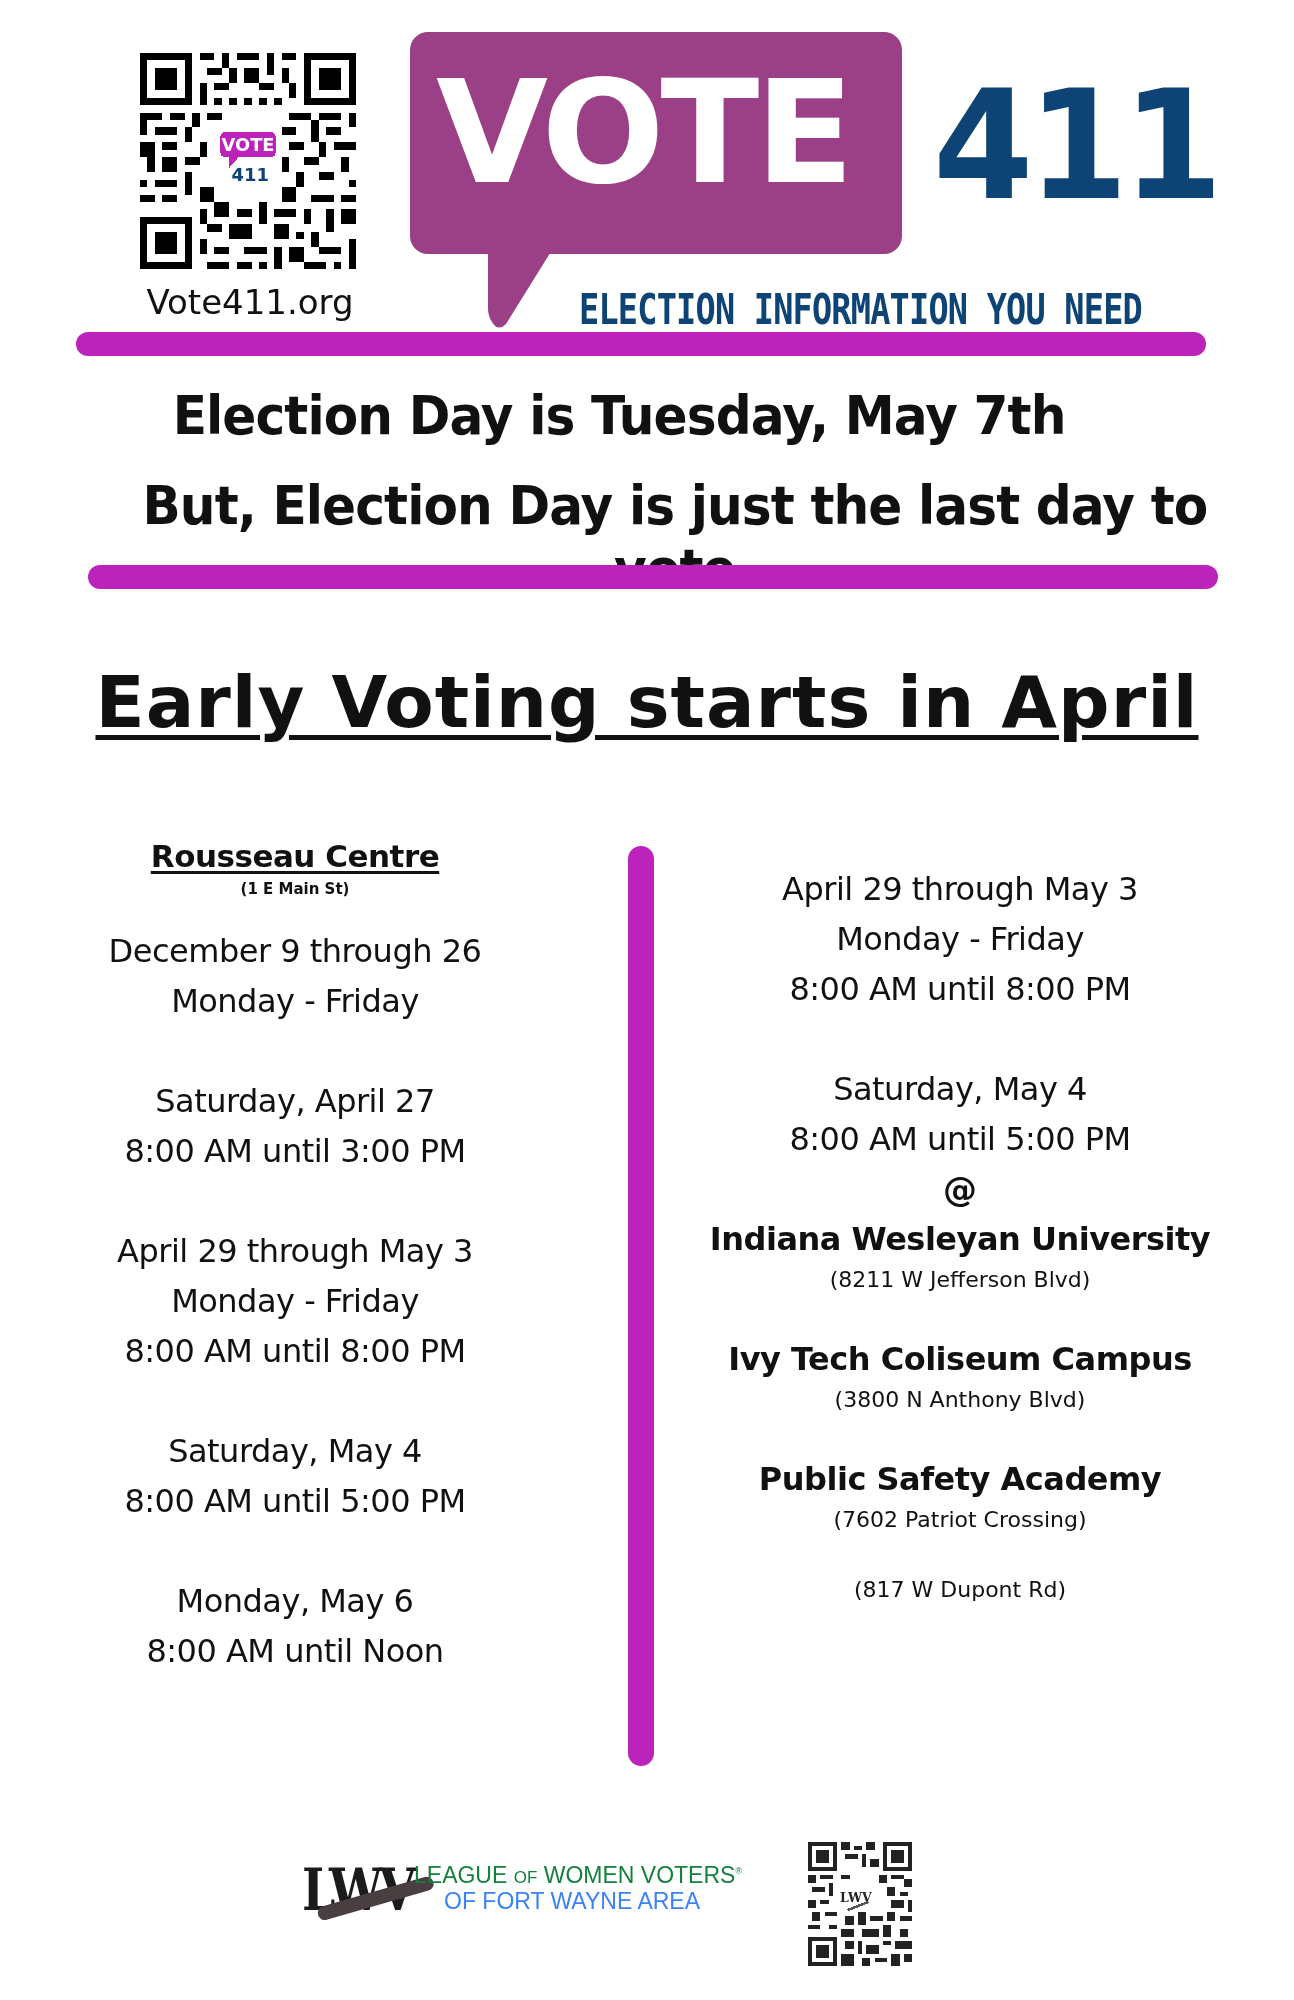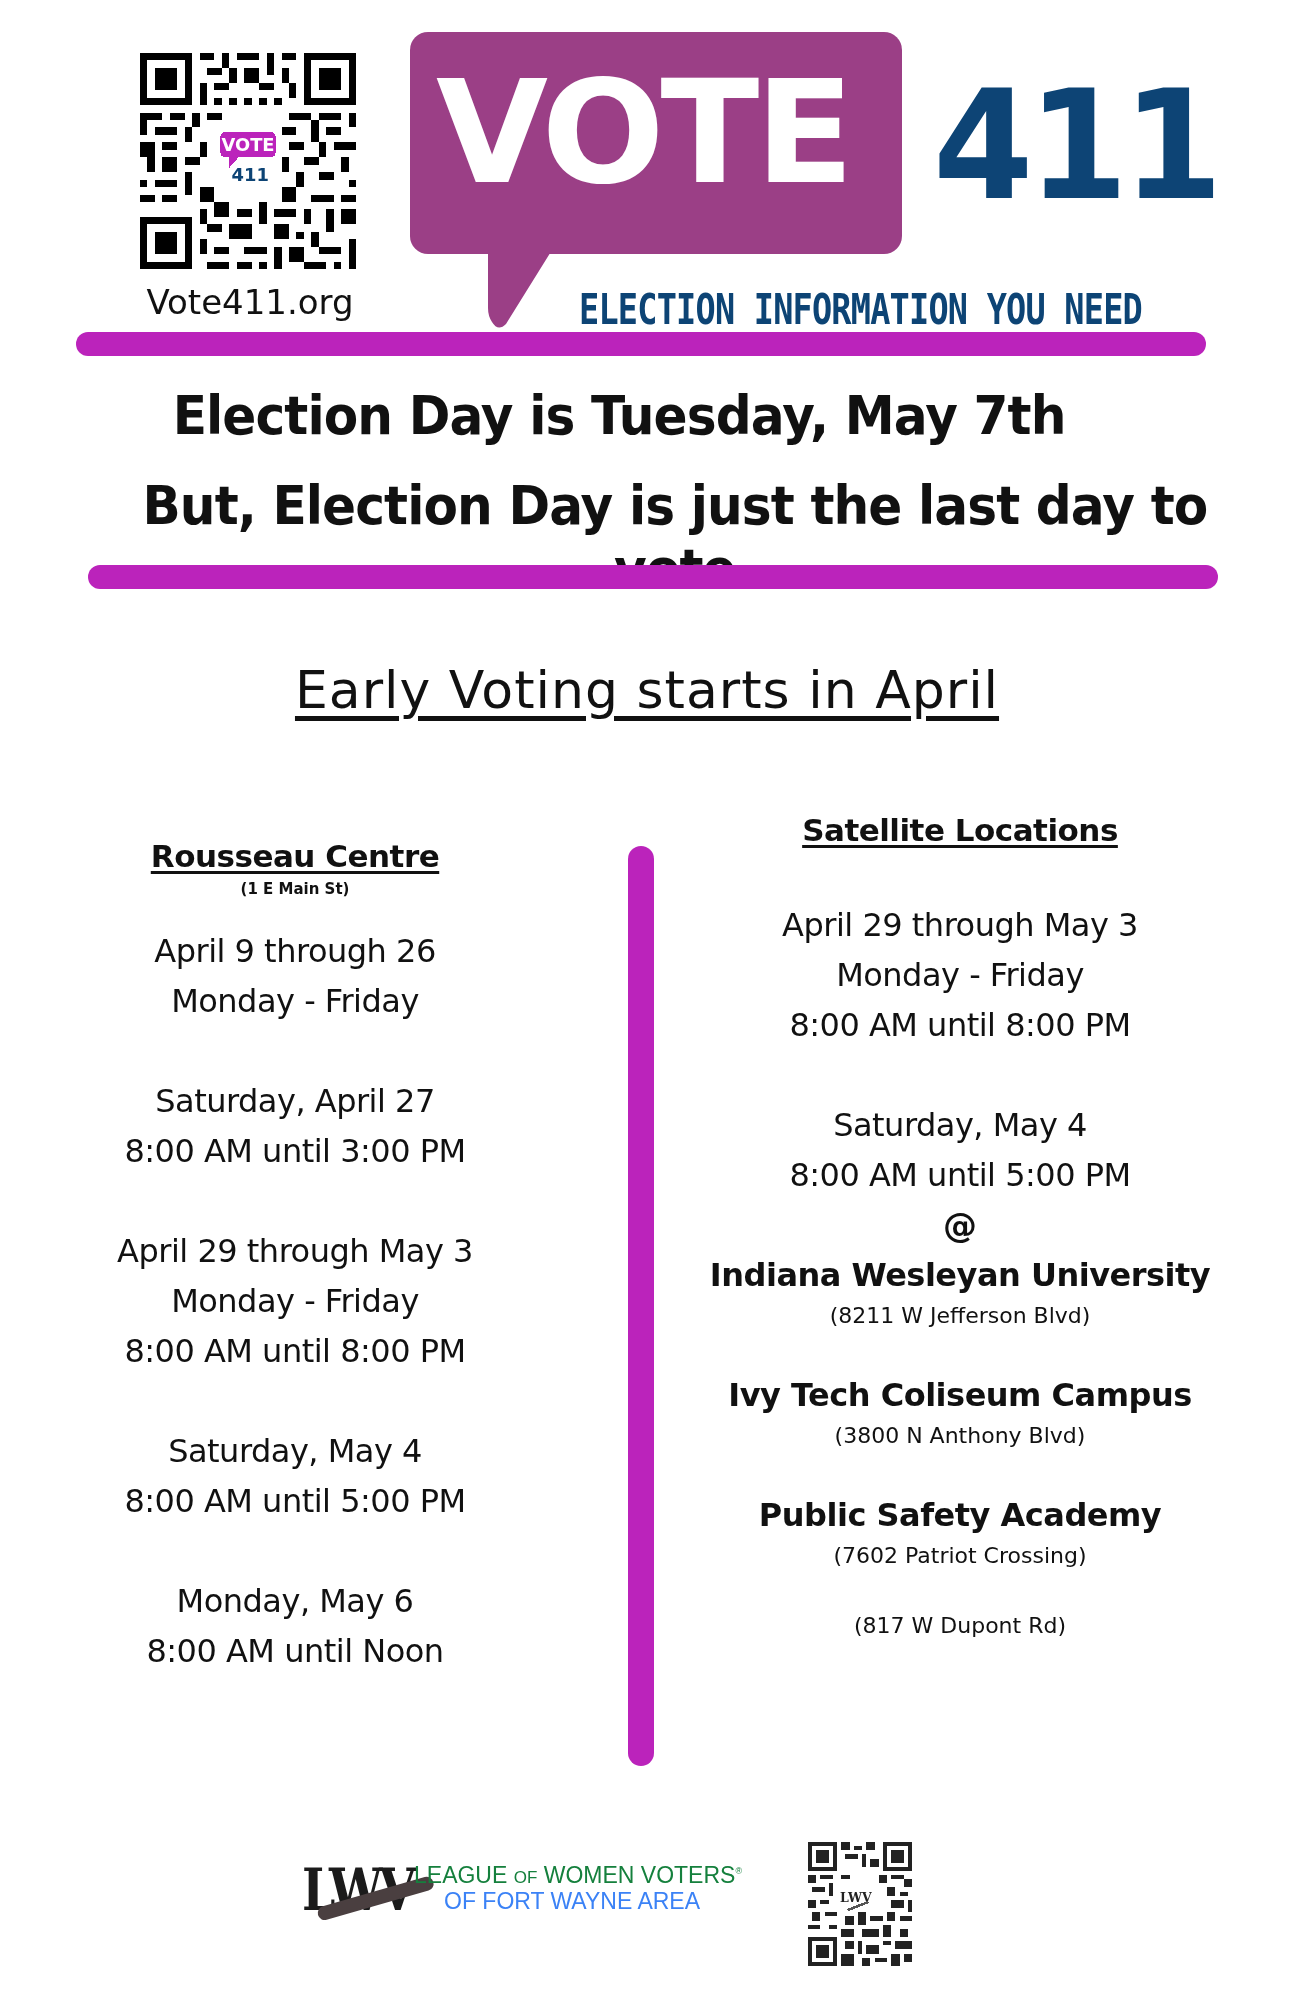--- a/index.html
+++ b/index.html
@@ -19,21 +19,21 @@
     .tagline { left: 579px; top: 284px; width: 605px; font-family: "DejaVu Sans Mono", monospace; font-weight: bold; font-size: 43px; color: #0d4475; letter-spacing: -1px; transform: scaleX(0.78); transform-origin: left; white-space: nowrap; }
 
     .bar { background: #bb23bb; border-radius: 14px; }
     .bar-top { left: 76px; top: 332px; width: 1130px; height: 24px; }
     .bar-mid { left: 88px; top: 565px; width: 1130px; height: 24px; }
 
     .headline { width: 1294px; left: 0; text-align: center; font-family: "DejaVu Sans", sans-serif; font-weight: bold; color: #111; letter-spacing: -1px; }
     .hl-1 { top: 384px; font-size: 54px; padding-right: 60px; transform: scaleX(0.93); }
     .hl-2 { top: 474px; font-size: 54px; padding-left: 60px; transform: scaleX(0.93); }
 
-    .early { left: 0; width: 1294px; top: 660px; text-align: center; font-family: "DejaVu Sans", sans-serif; font-weight: normal; font-size: 52px; letter-spacing: 1px; }
+    .early { left: 0; width: 1294px; top: 660px; text-align: center; font-family: "DejaVu Sans", sans-serif; font-weight: bold; font-size: 72px; letter-spacing: 1px; }
     .early span { text-decoration: underline; text-decoration-thickness: 5px; text-underline-offset: 8px; }
 
     .divider { left: 628px; top: 846px; width: 26px; height: 920px; background: #bb23bb; border-radius: 13px; }
 
     .col { position: absolute; text-align: center; font-family: "DejaVu Sans", sans-serif; color: #111; }
     .col-left { left: 70px; width: 450px; }
     .col-right { left: 700px; width: 520px; }
 
     .sec-title { font-size: 31px; font-weight: bold; text-decoration: underline; text-underline-offset: 4px; letter-spacing: -0.5px; }
     .sec-sub { font-size: 15px; font-weight: bold; margin-top: 6px; }
@@ -176,21 +176,21 @@
 
 <div class="abs early"><span>Early Voting starts in April</span></div>
 
 <div class="abs divider"></div>
 
 <div class="col col-left" style="top: 838px;">
   <div class="sec-title">Rousseau Centre</div>
   <div class="sec-sub">(1 E Main St)</div>
 
   <div class="block" style="margin-top:28px;">
-    <div class="line">April 9 through 26</div>
+    <div class="line">December 9 through 26</div>
     <div class="line">Monday - Friday</div>
   </div>
   <div class="block" style="margin-top:50px;">
     <div class="line">Saturday, April 27</div>
     <div class="line">8:00 AM until 3:00 PM</div>
   </div>
   <div class="block" style="margin-top:50px;">
     <div class="line">April 29 through May 3</div>
     <div class="line">Monday - Friday</div>
     <div class="line">8:00 AM until 8:00 PM</div>
@@ -199,21 +199,20 @@
     <div class="line">Saturday, May 4</div>
     <div class="line">8:00 AM until 5:00 PM</div>
   </div>
   <div class="block" style="margin-top:50px;">
     <div class="line">Monday, May 6</div>
     <div class="line">8:00 AM until Noon</div>
   </div>
 </div>
 
 <div class="col col-right" style="top: 812px;">
-  <div class="sec-title">Satellite Locations</div>
 
   <div class="block" style="margin-top:52px;">
     <div class="line">April 29 through May 3</div>
     <div class="line">Monday - Friday</div>
     <div class="line">8:00 AM until 8:00 PM</div>
   </div>
   <div class="block" style="margin-top:50px;">
     <div class="line">Saturday, May 4</div>
     <div class="line">8:00 AM until 5:00 PM</div>
   </div>

